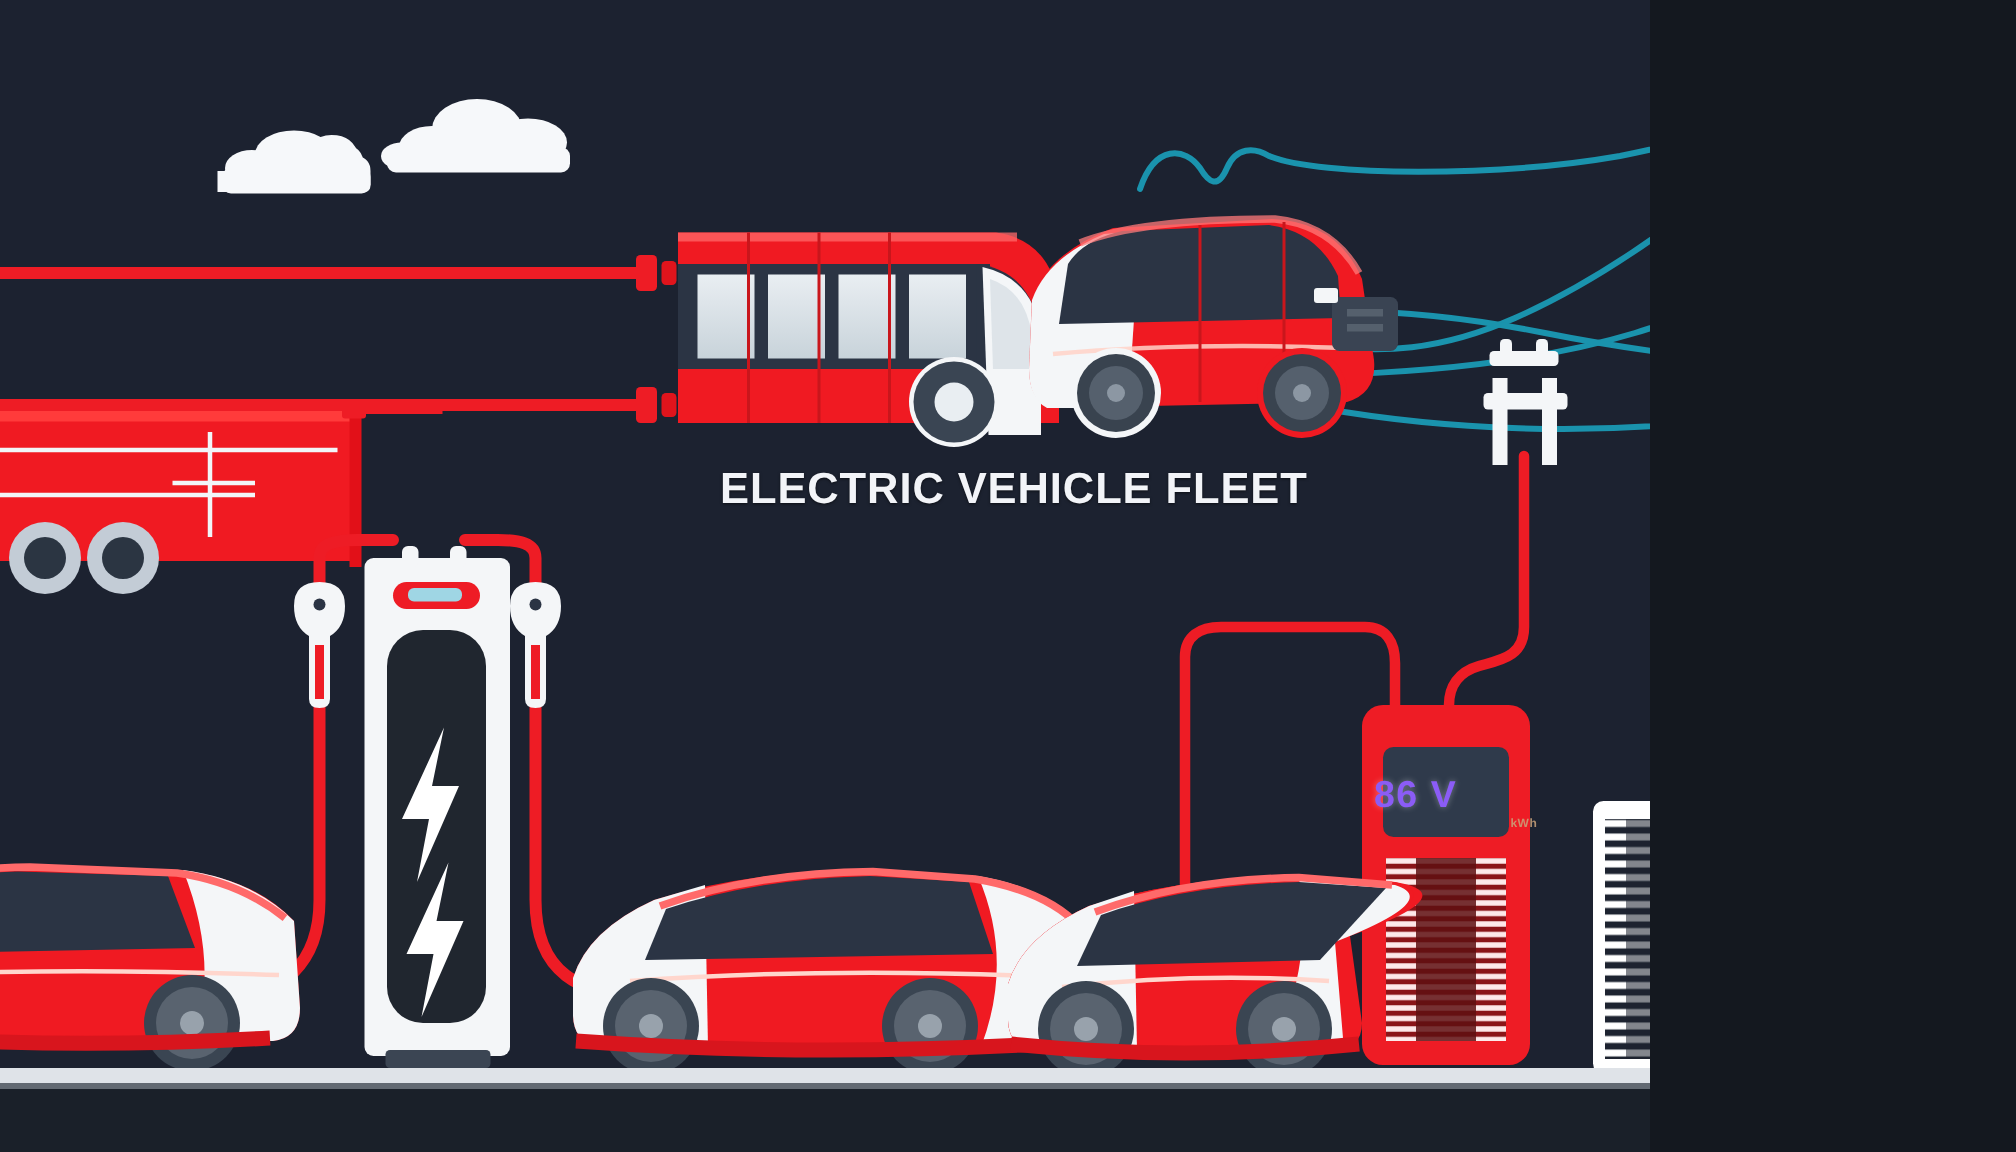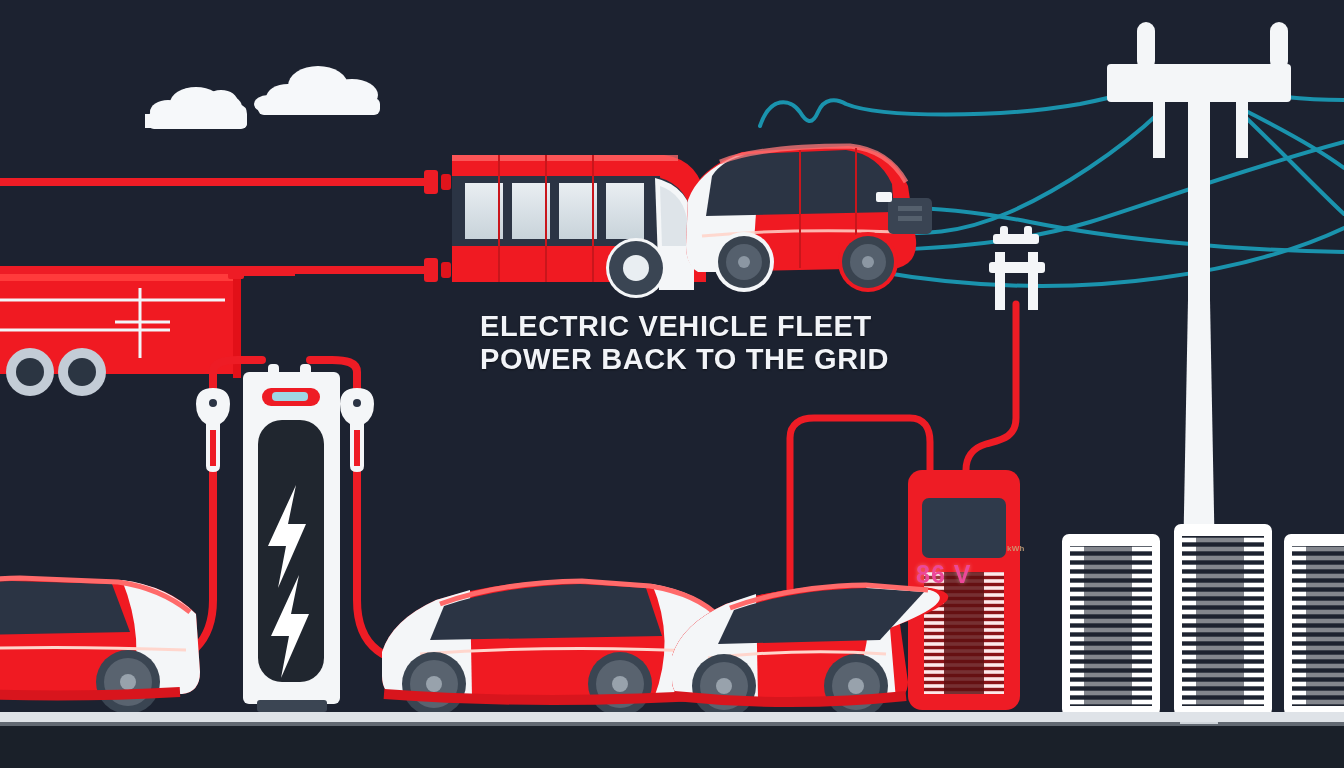--- a/index.html
+++ b/index.html
@@ -1,18 +1,18 @@
 <!DOCTYPE html>
 <html><head>
 <meta charset="utf-8">
 <style>
   html,body{margin:0;padding:0;background:#14181f;}
   body{font-family:"Liberation Sans",sans-serif;}
   #stage{
-    position:relative;width:1344px;height:768px;overflow:hidden;
+    position:relative;width:1100px;height:768px;overflow:hidden;
     background:#1c2230;
   }
   #stage svg{position:absolute;inset:0;display:block;}
   .ttl{
     position:absolute;
     left:480px;top:310px;
     width:420px;
     color:#f2f4f8;
     font-family:"Liberation Sans",sans-serif;
     font-weight:700;
@@ -20,27 +20,26 @@
     line-height:33px;
     letter-spacing:0.6px;
     text-shadow:0 1px 2px rgba(0,0,0,.55);
     white-space:nowrap;
   }
   .ttl div{display:block;}
   .meter-val{
     position:absolute;
     left:916px;top:516px;
     width:80px;
-    color:#ec4899;
+    color:#8b5cf6;
     font-family:"Liberation Sans",sans-serif;
     font-weight:700;
     font-size:25px;
     letter-spacing:1px;
     text-shadow:0 0 4px rgba(255,255,255,.35);
-    margin-top:44px;
   }
   .meter-sub{
     position:absolute;
     left:962px;top:544px;
     color:#caa27a;
     font-family:"Liberation Sans",sans-serif;
     font-weight:700;
     font-size:8px;
     letter-spacing:.3px;
     opacity:.85;
@@ -345,19 +344,18 @@
   </g>
 
   <rect x="0" y="712" width="1344" height="10" fill="#dfe3e8"></rect>
   <rect x="0" y="722" width="1344" height="4" fill="#aab2bb" opacity=".5"></rect>
 
   </g>
 </svg>
 
 <div class="ttl">
   <div>ELECTRIC VEHICLE FLEET</div>
-  <div>POWER BACK TO THE GRID</div>
 </div>
 
 <div class="meter-val">86 V</div>
 <div class="meter-sub">kWh</div>
 
 </div>
 
 </body></html>

